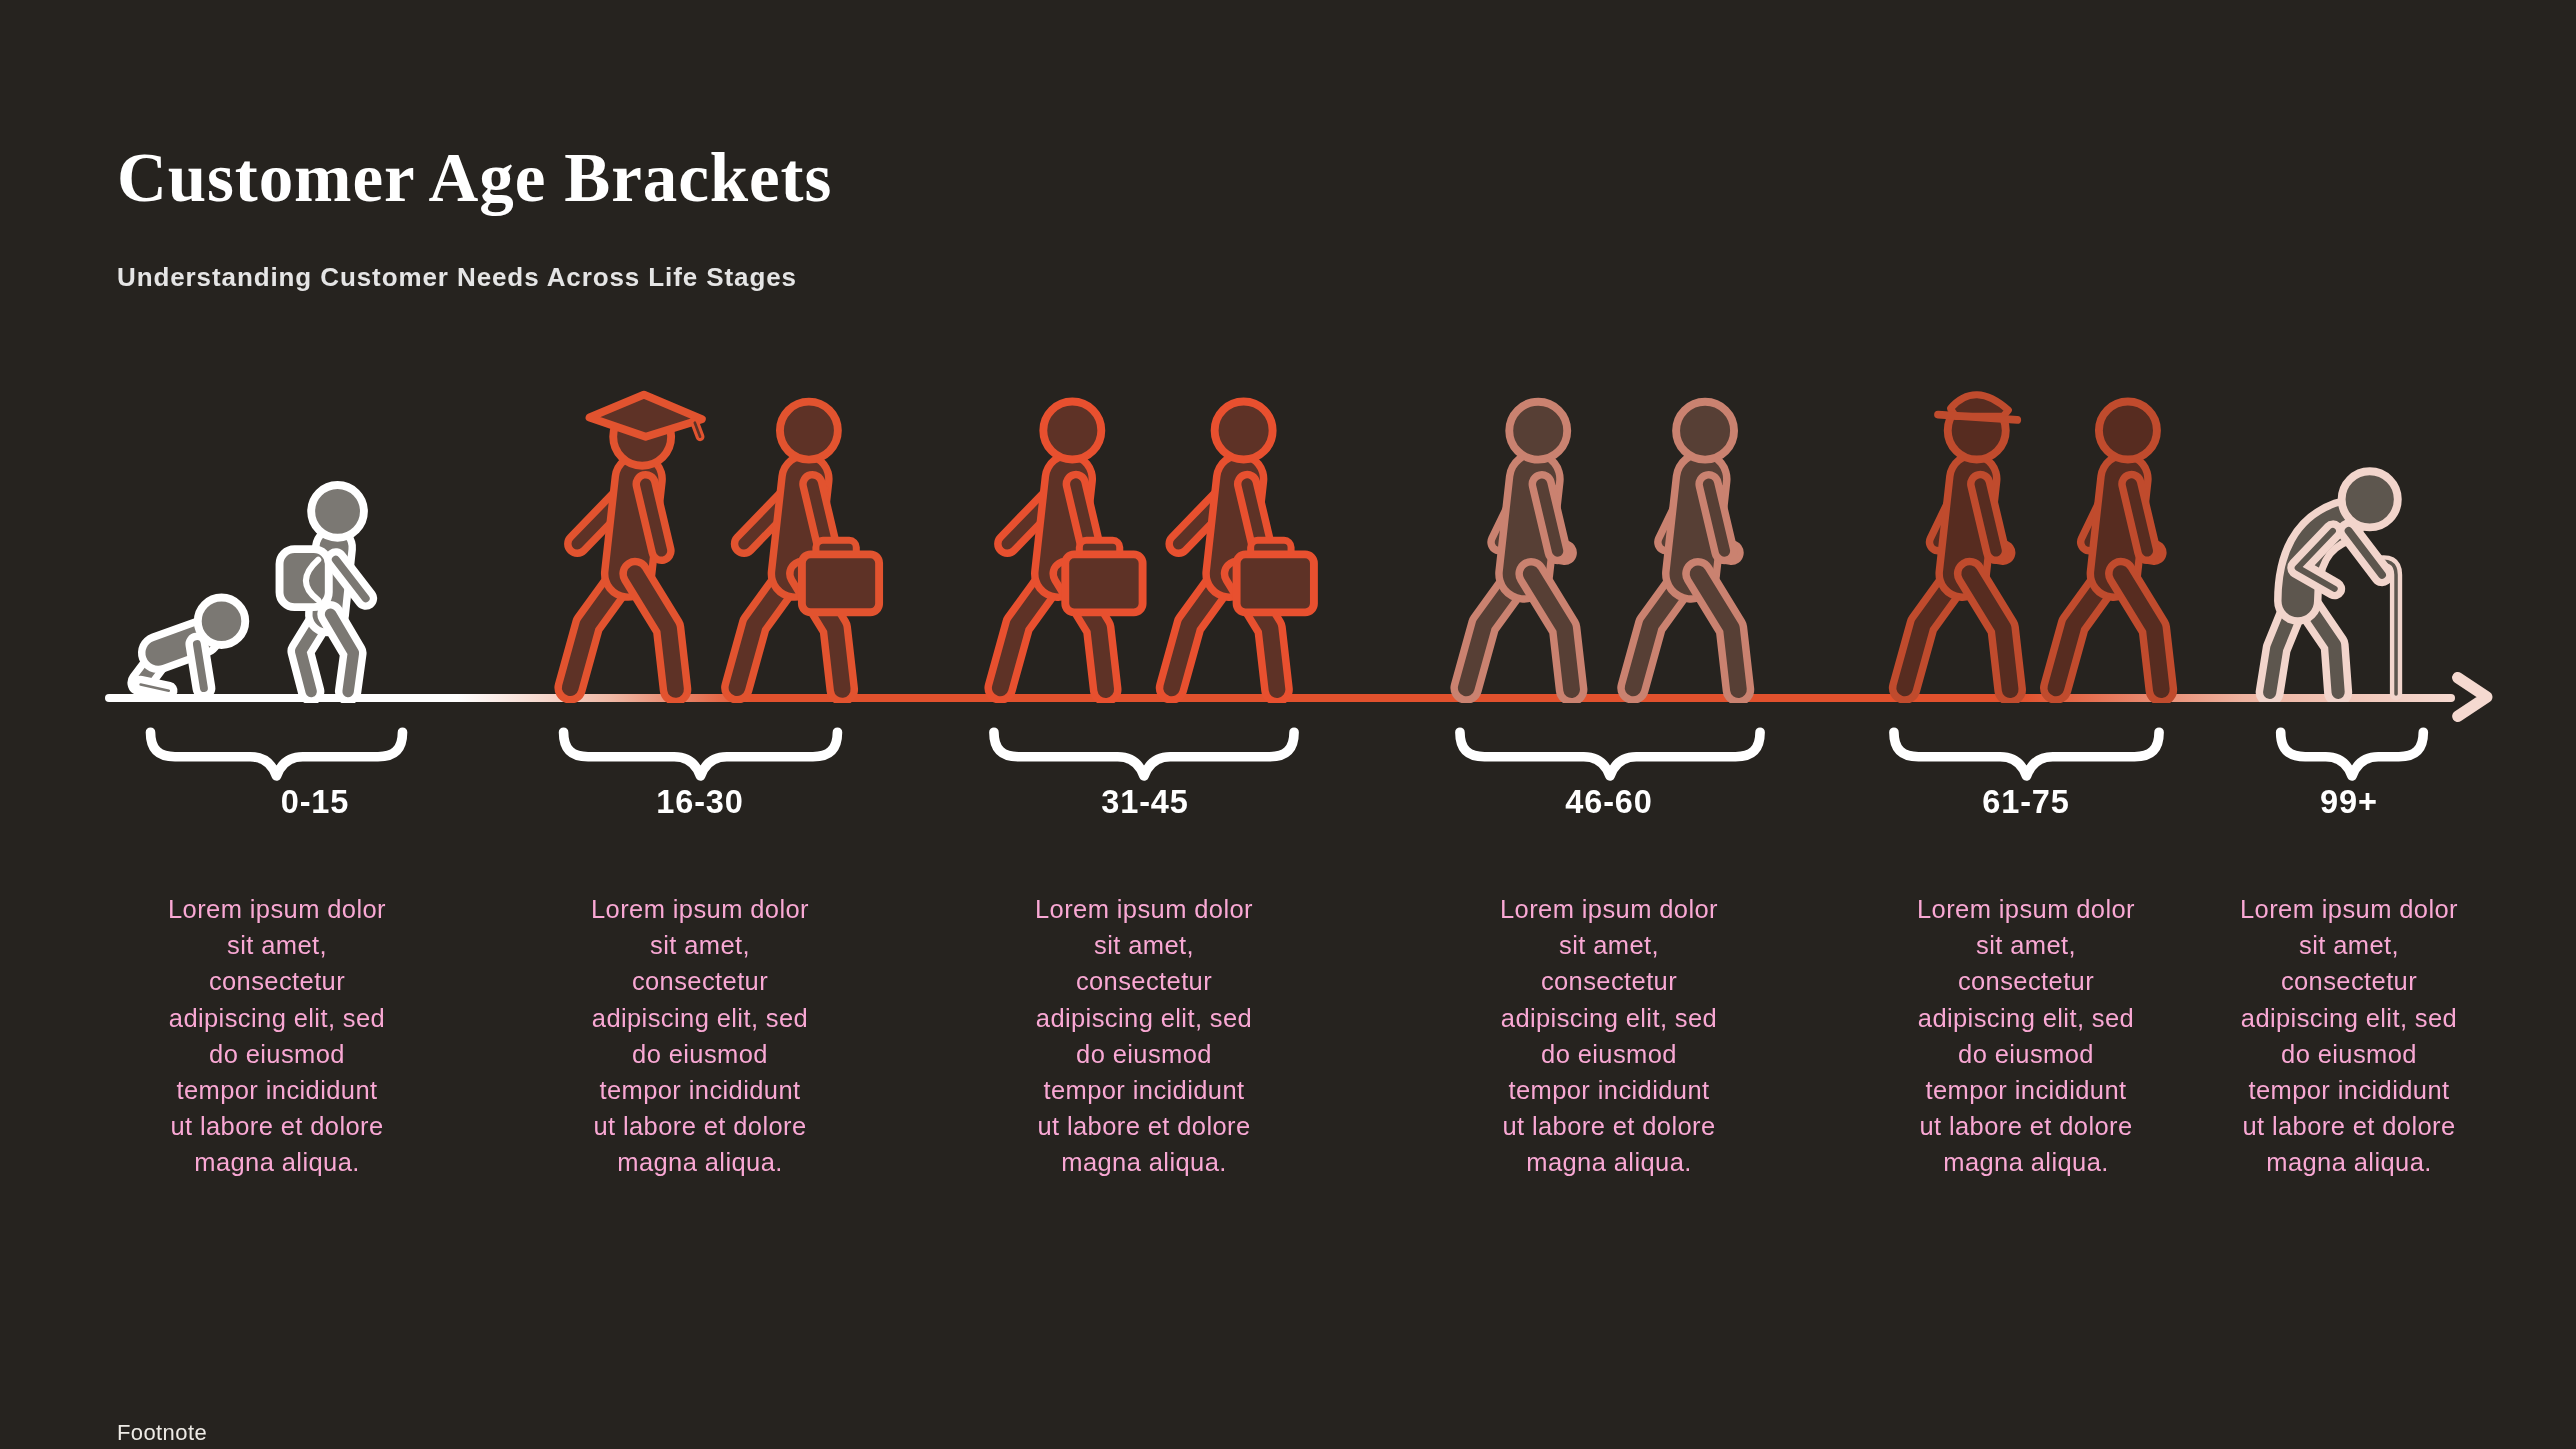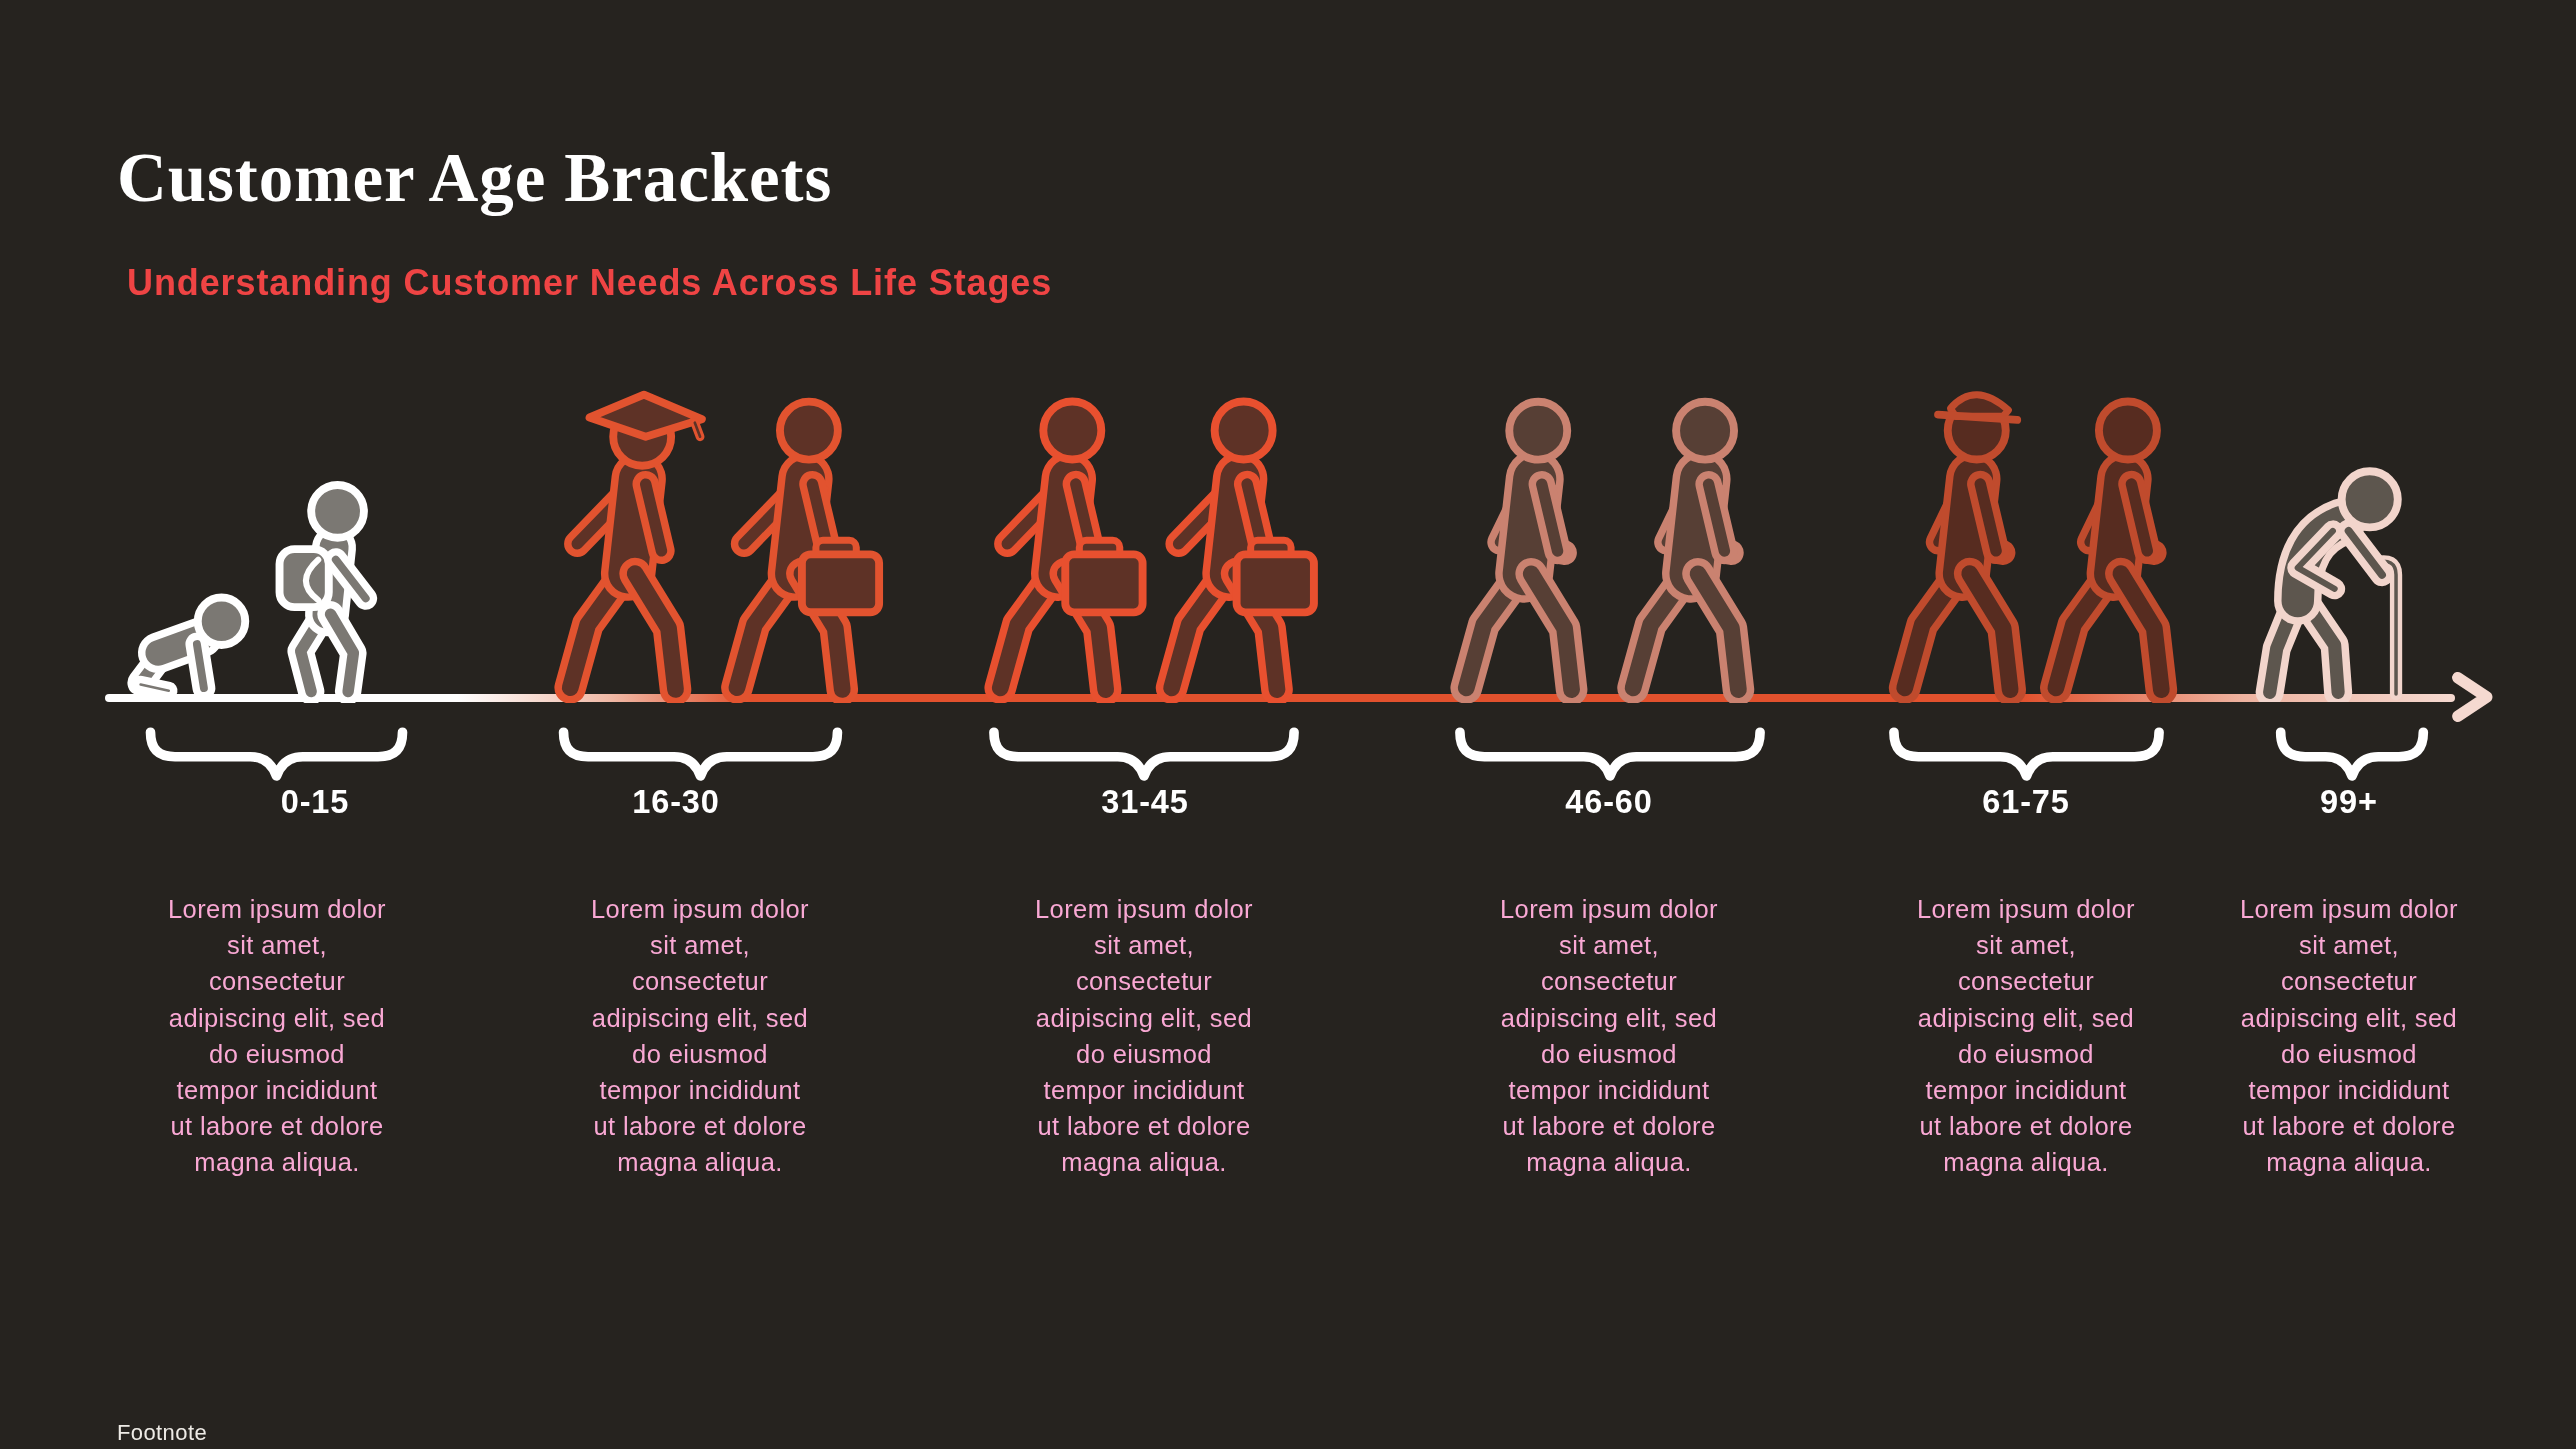--- a/index.html
+++ b/index.html
@@ -11,23 +11,22 @@
     font-family:"Liberation Sans","DejaVu Sans",sans-serif;
   }
   .title{
     position:absolute;left:117px;top:139px;
     font-family:"Liberation Serif","DejaVu Serif",serif;
     font-weight:bold;font-size:69px;color:#ffffff;letter-spacing:0.9px;
     white-space:nowrap;
   }
   .subtitle{
     position:absolute;left:117px;top:262px;
-    font-weight:bold;font-size:36px;color:#ef4444;letter-spacing:0.9px;
+    font-weight:bold;font-size:26px;color:#e5e5e5;letter-spacing:0.9px;
     white-space:nowrap;
-    margin-left:10px;
   }
   .timeline{
     position:absolute;left:105px;top:694px;width:2350px;height:8px;border-radius:4.4px;
     background:linear-gradient(90deg,
       #ffffff 0%, #ffffff 15%,
       #f0b9a6 21.5%,
       #e2512d 27.5%, #e2512d 81.5%,
       #eeb3a0 91%, #f5d9d0 100%);
   }
   .timeline-arrow{position:absolute;left:2449px;top:668px;}
@@ -127,21 +126,21 @@
             <path d="M 315 116 L 333 192" fill="none" stroke="#e2532f" stroke-width="30" stroke-linecap="round" stroke-linejoin="round"></path>
             <path d="M 315 116 L 333 192" fill="none" stroke="#5e3226" stroke-width="13" stroke-linecap="round" stroke-linejoin="round"></path>
             <path d="M 327 180 h 30 a8 8 0 0 1 8 8 v 14 h -46 v -14 a8 8 0 0 1 8 -8 z" fill="#5e3226" stroke="#e2532f" stroke-width="8" stroke-linejoin="round"></path>
             <rect x="303" y="196" width="88" height="66" rx="10" fill="#5e3226" stroke="#e2532f" stroke-width="9"></rect>
             <circle cx="311" cy="55" r="33" fill="#5e3226" stroke="#e2532f" stroke-width="9"></circle>
           </g>
         </svg>
         <svg class="brace" style="left:558px" width="285" height="56" viewBox="0 0 325 64">
       <path d="M 6 6 C 6 26 16 34 34 34 L 132.5 34 Q 154.5 34 162.5 56 Q 170.5 34 192.5 34 L 291 34 C 309 34 319 26 319 6" fill="none" stroke="#ffffff" stroke-width="11" stroke-linecap="round" stroke-linejoin="round"></path>
         </svg>
-    <div class="age-label" style="left: 676px;">16-30</div>
+    <div class="age-label" style="left: 700px;">16-30</div>
     <div class="age-desc" style="left: 700px;">Lorem ipsum dolor sit amet, consectetur adipiscing elit, sed do eiusmod tempor incididunt ut labore et dolore magna aliqua.</div>
   </div>
 
   <div>
         <svg class="fig-box" style="left:966px;top:382px" width="369" height="321" viewBox="0 0 420 365">
           <g>
             <path d="M 107 122 L 47 184" fill="none" stroke="#e8502f" stroke-width="30" stroke-linecap="round" stroke-linejoin="round"></path>
             <path d="M 107 122 L 47 184" fill="none" stroke="#5e3226" stroke-width="13" stroke-linecap="round" stroke-linejoin="round"></path>
             <path d="M 101 218 L 59 276 L 39 348" fill="none" stroke="#e8502f" stroke-width="36" stroke-linecap="round" stroke-linejoin="round"></path>
             <path d="M 101 218 L 59 276 L 39 348" fill="none" stroke="#5e3226" stroke-width="19" stroke-linecap="round" stroke-linejoin="round"></path>

